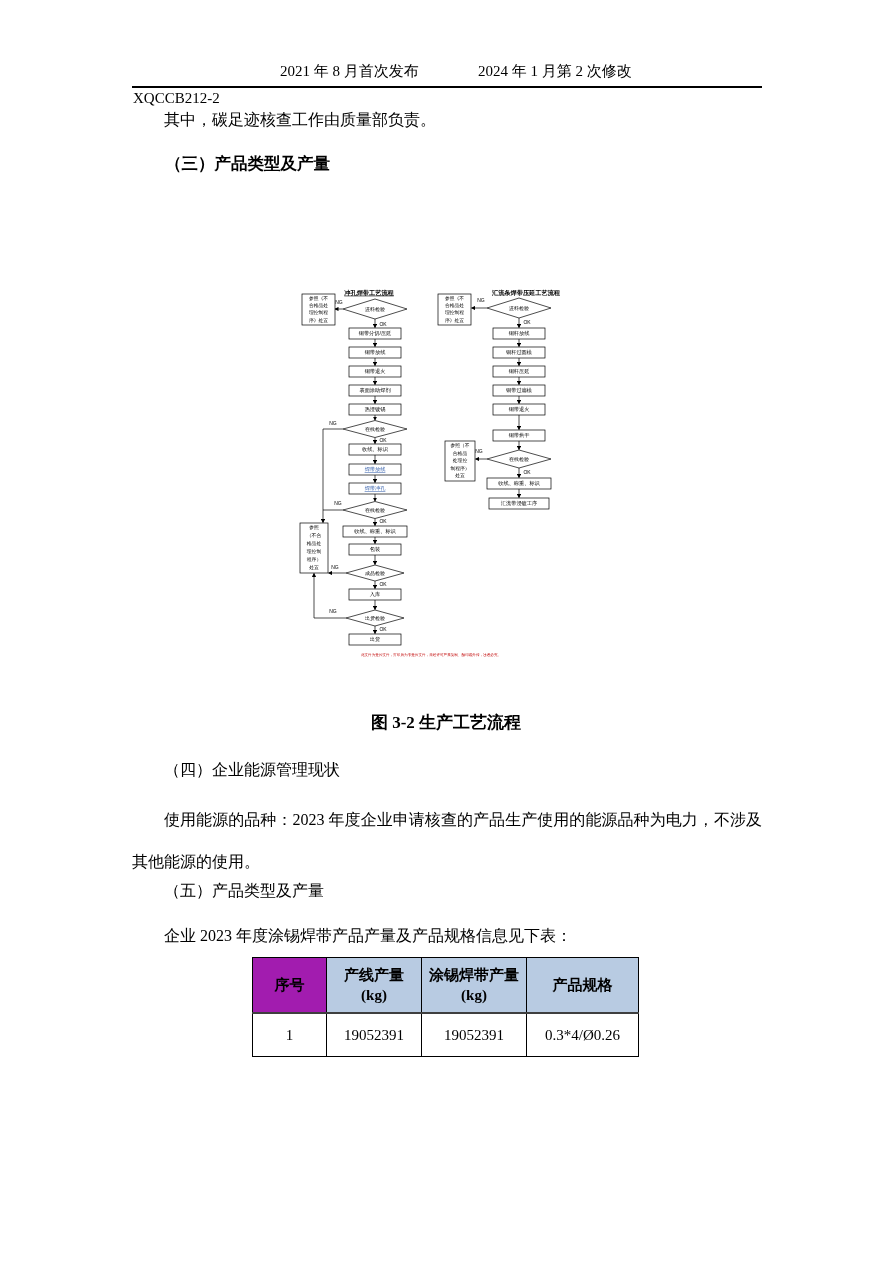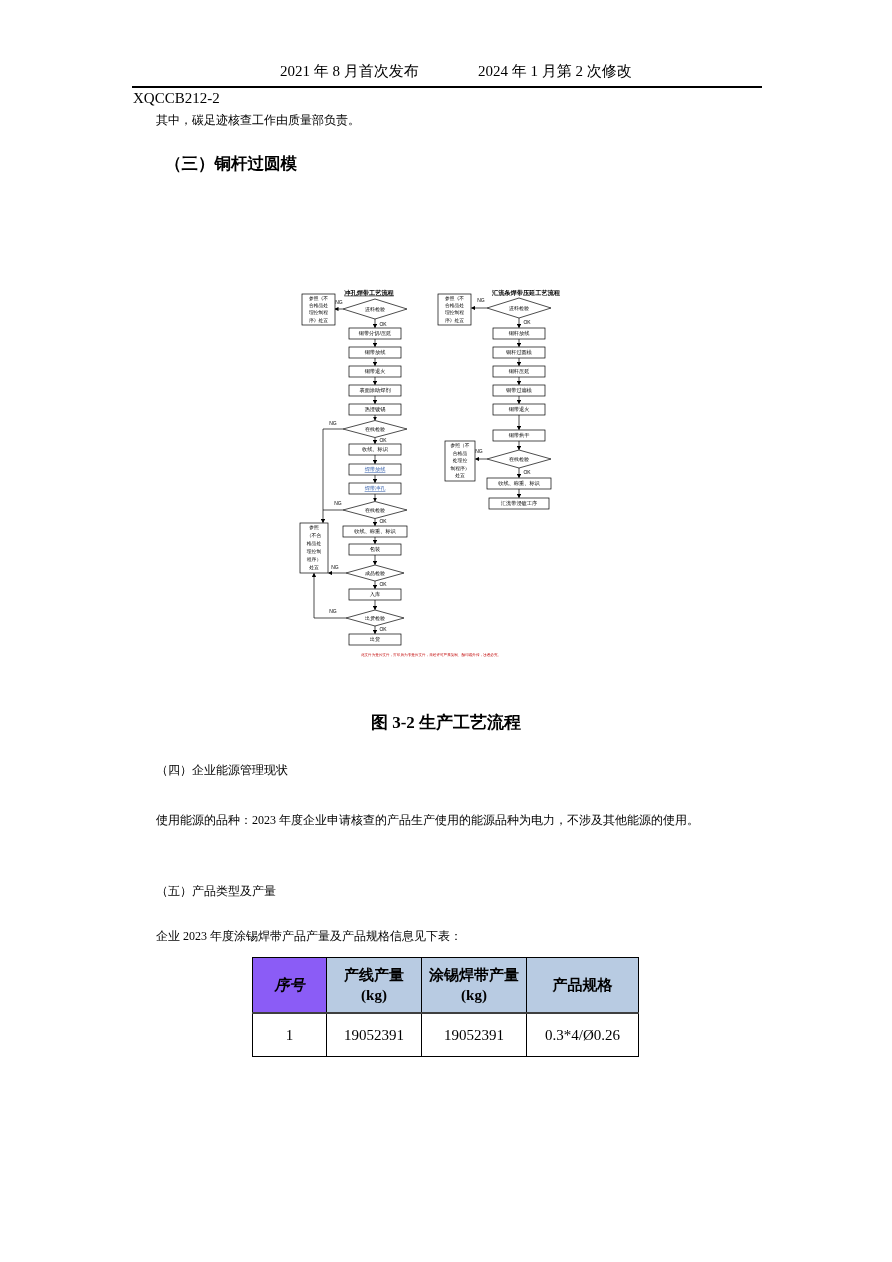--- a/index.html
+++ b/index.html
@@ -7,21 +7,21 @@
     position:relative;width:892px;height:1262px;background:#fff;
     font-family:"Liberation Serif","DejaVu Serif",serif;color:#000;overflow:hidden;
   }
   .abs{position:absolute;}
   .doc-header{top:62px;left:132px;width:630px;font-size:15px;white-space:nowrap;}
   .doc-header span{position:absolute;top:0;}
   .hd1{left:1px;margin-top:28px;}
   .hd2{left:148px;}
   .hd3{left:346px;}
   .header-rule{top:86px;left:132px;width:630px;height:2px;background:#000;}
-  .para{left:132px;width:630px;font-size:12px;line-height:26px;margin:0;}
+  .para{left:132px;width:630px;font-size:16px;line-height:26px;margin:0;}
   .indent{text-indent:2em;}
   .bold{font-weight:bold;}
   .p1{top:107px;}
   .h3{top:151px;font-size:16.5px;}
   .p2{top:199px;}
   .p3{top:244px;}
   .flowchart-wrap{top:285px;left:283px;width:297px;height:378px;}
   .flowchart-wrap svg{display:block;width:297px;height:378px;font-family:"Liberation Sans","DejaVu Sans",sans-serif;}
   .caption{top:711px;left:0;width:892px;text-align:center;font-size:17px;font-weight:bold;margin:0;}
   .h4{top:757px;}
@@ -45,21 +45,21 @@
 <div class="page">
 
   <div class="abs doc-header">
     <span class="hd1">XQCCB212-2</span>
     <span class="hd2">2021 年 8 月首次发布</span>
     <span class="hd3">2024 年 1 月第 2 次修改</span>
   </div>
   <div class="abs header-rule"></div>
 
   <p class="abs para indent p1">其中，碳足迹核查工作由质量部负责。</p>
-  <p class="abs para indent bold h3">（三）铜杆过圆模</p>
+  <p class="abs para indent bold h3">（三）产品类型及产量</p>
 
   <div class="abs flowchart-wrap">
     <svg id="flowchart-svg" viewBox="0 0 297 378">
         <defs>
           <marker id="arr" markerWidth="6" markerHeight="6" refX="5" refY="3" orient="auto">
             <path d="M0,0 L6,3 L0,6 Z" fill="#000000"></path>
           </marker>
         </defs>
         <polyline points="60,24 52,24" fill="none" stroke="#000000" stroke-width="0.7" marker-end="url(#arr)"></polyline>
         <polyline points="92,34 92,42.5" fill="none" stroke="#000000" stroke-width="0.7" marker-end="url(#arr)"></polyline>
@@ -199,21 +199,21 @@
 
   <table class="product">
     <colgroup>
         <col class="c0">
         <col class="c1">
         <col class="c2">
         <col class="c3">
       </colgroup>
     <thead>
         <tr id="prod-thead-row">
-          <th style="background: #8b5cf6; font-style: italic;">
+          <th style="background: #a21caf;">
             <div>序号</div>
           </th>
           <th style="background: rgb(184, 203, 226);">
             <div>产线产量</div>
             <div>(kg)</div>
           </th>
           <th style="background: rgb(184, 203, 226);">
             <div>涂锡焊带产量</div>
             <div>(kg)</div>
           </th>

